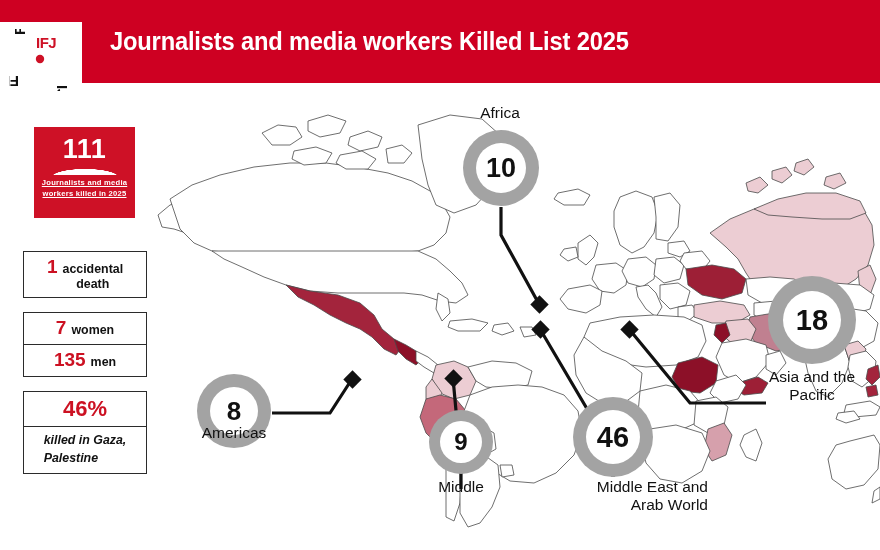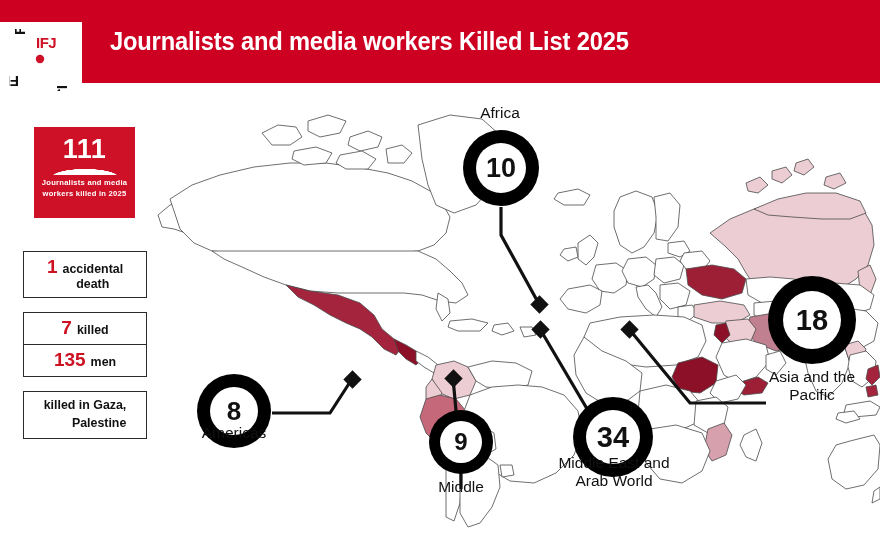--- a/index.html
+++ b/index.html
@@ -40,21 +40,21 @@
     line-height:1; padding-top:9px;
   }
   #headline-swoosh {
     width:72px; height:9px; margin:3px auto 3px auto;
     border-radius:50%/100% 100% 0 0;
     background:
       radial-gradient(ellipse 56px 14px at 50% 125%, #ffffff 0 58%, transparent 60%);
   }
   #headline-caption {
     font-size:7.6px; font-weight:bold; line-height:1.42;
-    letter-spacing:0.25px; padding:0 4px;
+    letter-spacing:0.25px; padding:0 4px;text-decoration:underline;
   }
 
   .stat-box {
     position:absolute; left:23px; width:124px;
     border:1.4px solid #2b2b2b; background:#ffffff;
     box-sizing:border-box;
   }
   .stat-row {
     display:flex; align-items:baseline; justify-content:center;
     gap:5px; padding:5px 4px; flex-wrap:wrap;
@@ -71,21 +71,21 @@
   #box-gaza .stat-num { font-size:22px; }
   #box-gaza .gaza-text { font-size:12.4px; font-weight:bold; color:#111; line-height:1.45; }
 
   
   #map-layer { position:absolute; left:0; top:83px; width:880px; height:467px; }
   #map-svg { position:absolute; left:150px; top:10px; }
 
   
   .marker {
     position:absolute; border-radius:50%;
-    background:#000000;
+    background:#a3a3a3;
     display:flex; align-items:center; justify-content:center;
   }
   .marker .inner {
     border-radius:50%; background:#ffffff;
     display:flex; align-items:center; justify-content:center;
     color:#111111; font-weight:bold;
   }
   .region-label {
     position:absolute; text-align:center; color:#111111;
     font-size:15.5px; line-height:1.15; white-space:pre-line;
@@ -102,21 +102,21 @@
   #m-americas { left:197px; top:374px; width:74px;  height:74px; }
   #m-americas .inner { width:48px; height:48px; font-size:26px; }
   #l-americas { left:168px; top:424px; width:132px; }
 
   #m-africa   { left:429px; top:410px; width:64px;  height:64px; }
   #m-africa .inner   { width:42px; height:42px; font-size:24px; }
   #l-africa   { left:400px; top:478px; width:122px; }
 
   #m-mideast  { left:573px; top:397px; width:80px;  height:80px; }
   #m-mideast .inner  { width:54px; height:54px; font-size:29px; }
-  #l-mideast  { left:520px; top:454px; width:188px; }
+  #l-mideast  { left:520px; top:478px; width:188px;text-align:right; }
 </style>
 </head>
 <body>
 
 <div id="header"></div>
 
 <div id="logo-box">
   <svg id="logo-mark" viewBox="0 0 64 62">
 
     <text x="16" y="6" fill="#111111" font-family="Liberation Sans, sans-serif" font-size="15" font-weight="bold" transform="rotate(-90 16 6)" letter-spacing="-0.5">FIP</text>
@@ -146,31 +146,34 @@
   <div class="stat-row">
     <span class="stat-num">1</span>
     <span class="stat-label stat-stack" style="white-space:pre-line;">accidental
 death</span>
   </div>
 </div>
 
 <div class="stat-box" id="box-gender">
   <div class="stat-row">
     <span class="stat-num">7</span>
-    <span class="stat-label">killed</span>
+    <span class="stat-label">women</span>
   </div>
   <div class="stat-row">
     <span class="stat-num">135</span>
     <span class="stat-label">men</span>
   </div>
 </div>
 
 <div class="stat-box" id="box-gaza">
   <div class="stat-row">
-    <span class="gaza-text" style="white-space:pre-line; text-align:right;">killed in Gaza,
+    <span class="stat-num">46%</span>
+  </div>
+  <div class="stat-row">
+    <span class="gaza-text" style="white-space:pre-line; text-align:left;font-style:italic;">killed in Gaza,
 Palestine</span>
   </div>
 </div>
 
 <div id="map-layer">
   <svg id="map-svg" width="730" height="440" viewBox="0 0 730 440">
     <g fill="#ffffff" stroke="#4a4a4a" stroke-width="0.8" stroke-linejoin="round">
 
       <path d="M8,122 L20,112 L40,106 L56,108 L62,116 L54,124 L44,126 L48,134 L36,140 L24,136 L12,134 Z"></path>
 
@@ -370,16 +373,16 @@
   <div class="inner">8</div>
 </div>
 <div class="region-label" id="l-americas">Americas</div>
 
 <div class="marker" id="m-africa">
   <div class="inner">9</div>
 </div>
 <div class="region-label" id="l-africa">Middle</div>
 
 <div class="marker" id="m-mideast">
-  <div class="inner">34</div>
+  <div class="inner">46</div>
 </div>
 <div class="region-label" id="l-mideast">Middle East and
 Arab World</div>
 
 </body></html>

